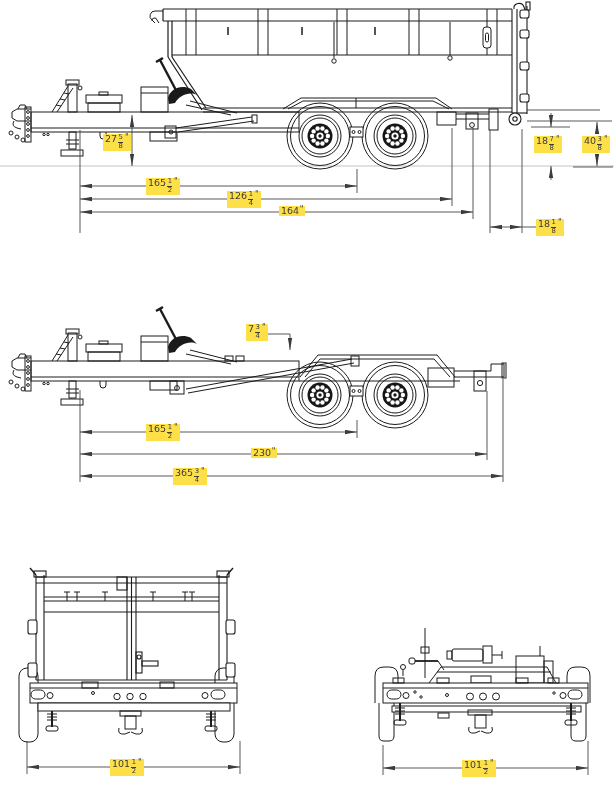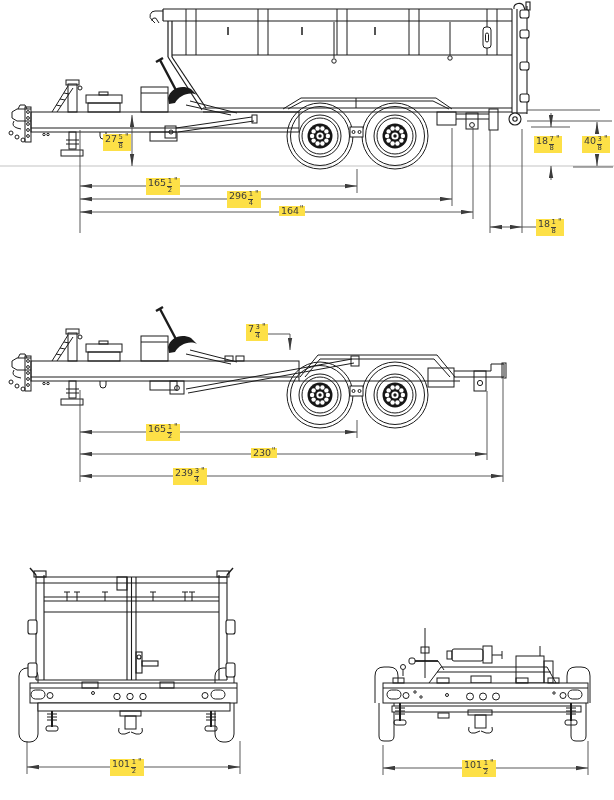--- a/index.html
+++ b/index.html
@@ -444,21 +444,21 @@
 </div>
 <div class="dim" style="left:146px;top:178px">
   <span>165</span>
   <span class="frac">
         <span class="fn">1</span>
         <span>2</span>
       </span>
   <span class="unit">"</span>
 </div>
 <div class="dim" style="left:227px;top:191px">
-  <span>296</span>
+  <span>126</span>
   <span class="frac">
         <span class="fn">1</span>
         <span>4</span>
       </span>
   <span class="unit">"</span>
 </div>
 <div class="dim" style="left:279px;top:206px">
   <span>164</span>
   <span class="unit">"</span>
 </div>
@@ -501,21 +501,21 @@
         <span class="fn">1</span>
         <span>2</span>
       </span>
   <span class="unit">"</span>
 </div>
 <div class="dim" style="left:251px;top:448px">
   <span>230</span>
   <span class="unit">"</span>
 </div>
 <div class="dim" style="left:173px;top:468px">
-  <span>239</span>
+  <span>365</span>
   <span class="frac">
         <span class="fn">3</span>
         <span>4</span>
       </span>
   <span class="unit">"</span>
 </div>
 
 <div class="dim" style="left:110px;top:759px">
   <span>101</span>
   <span class="frac">

